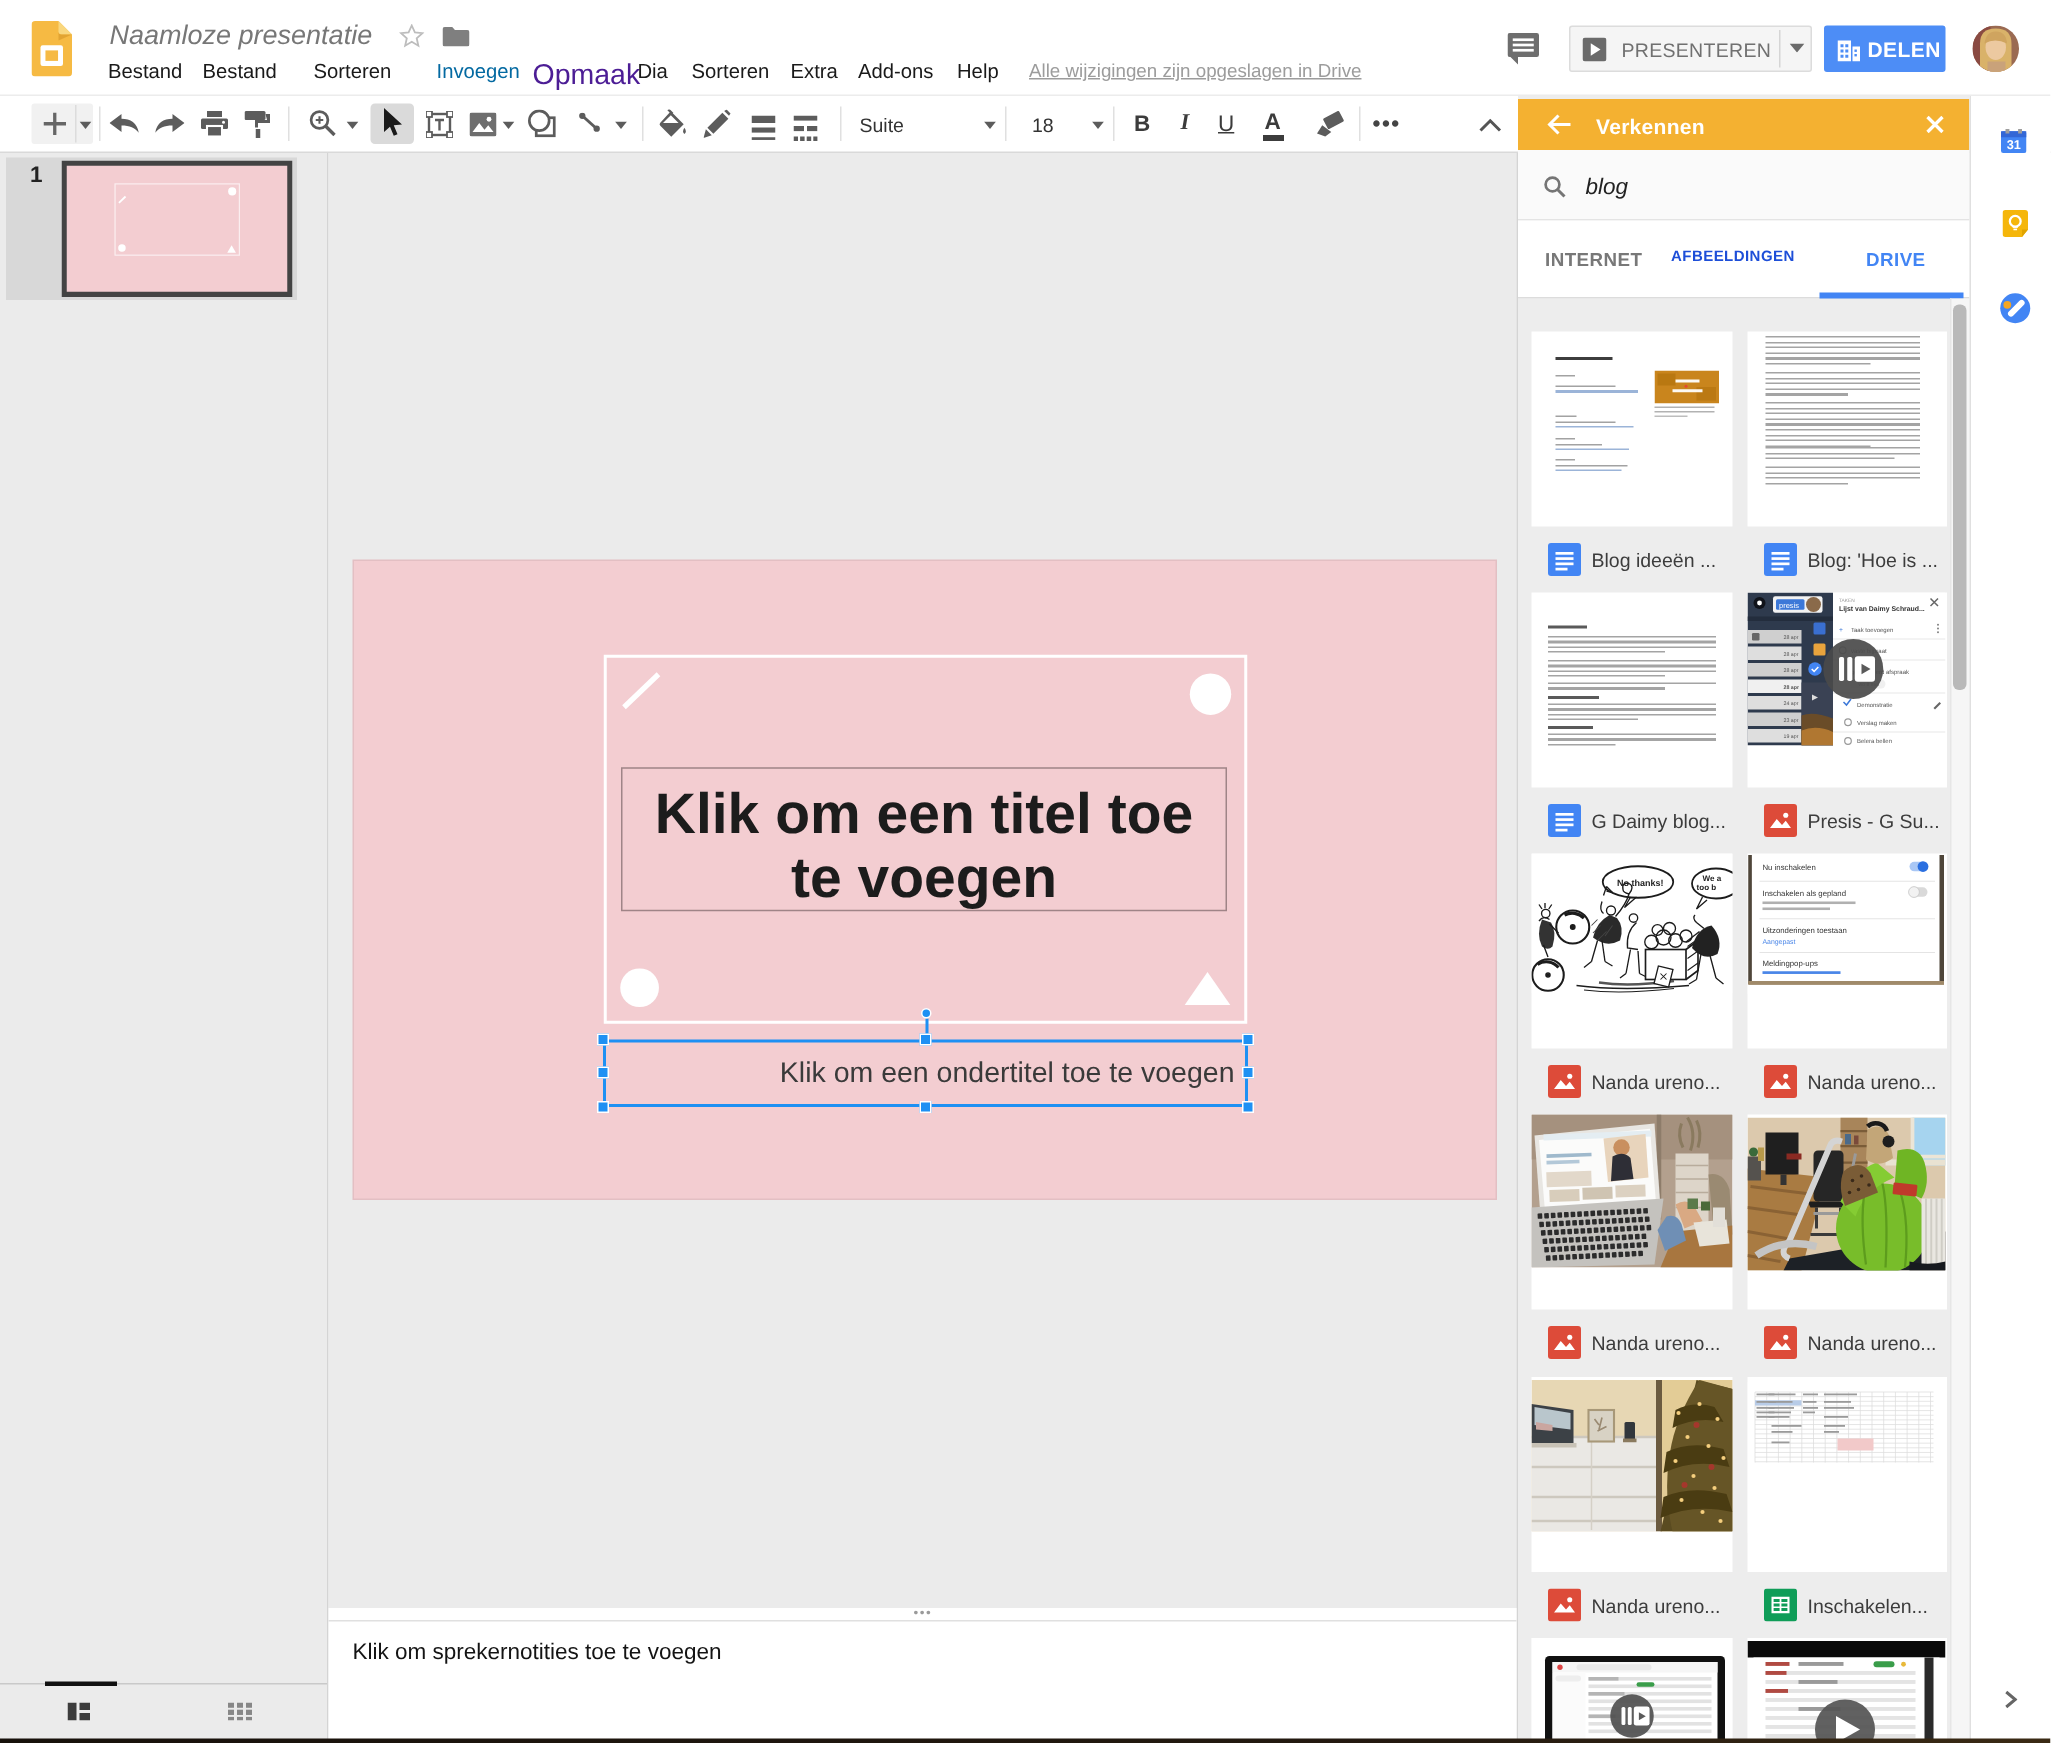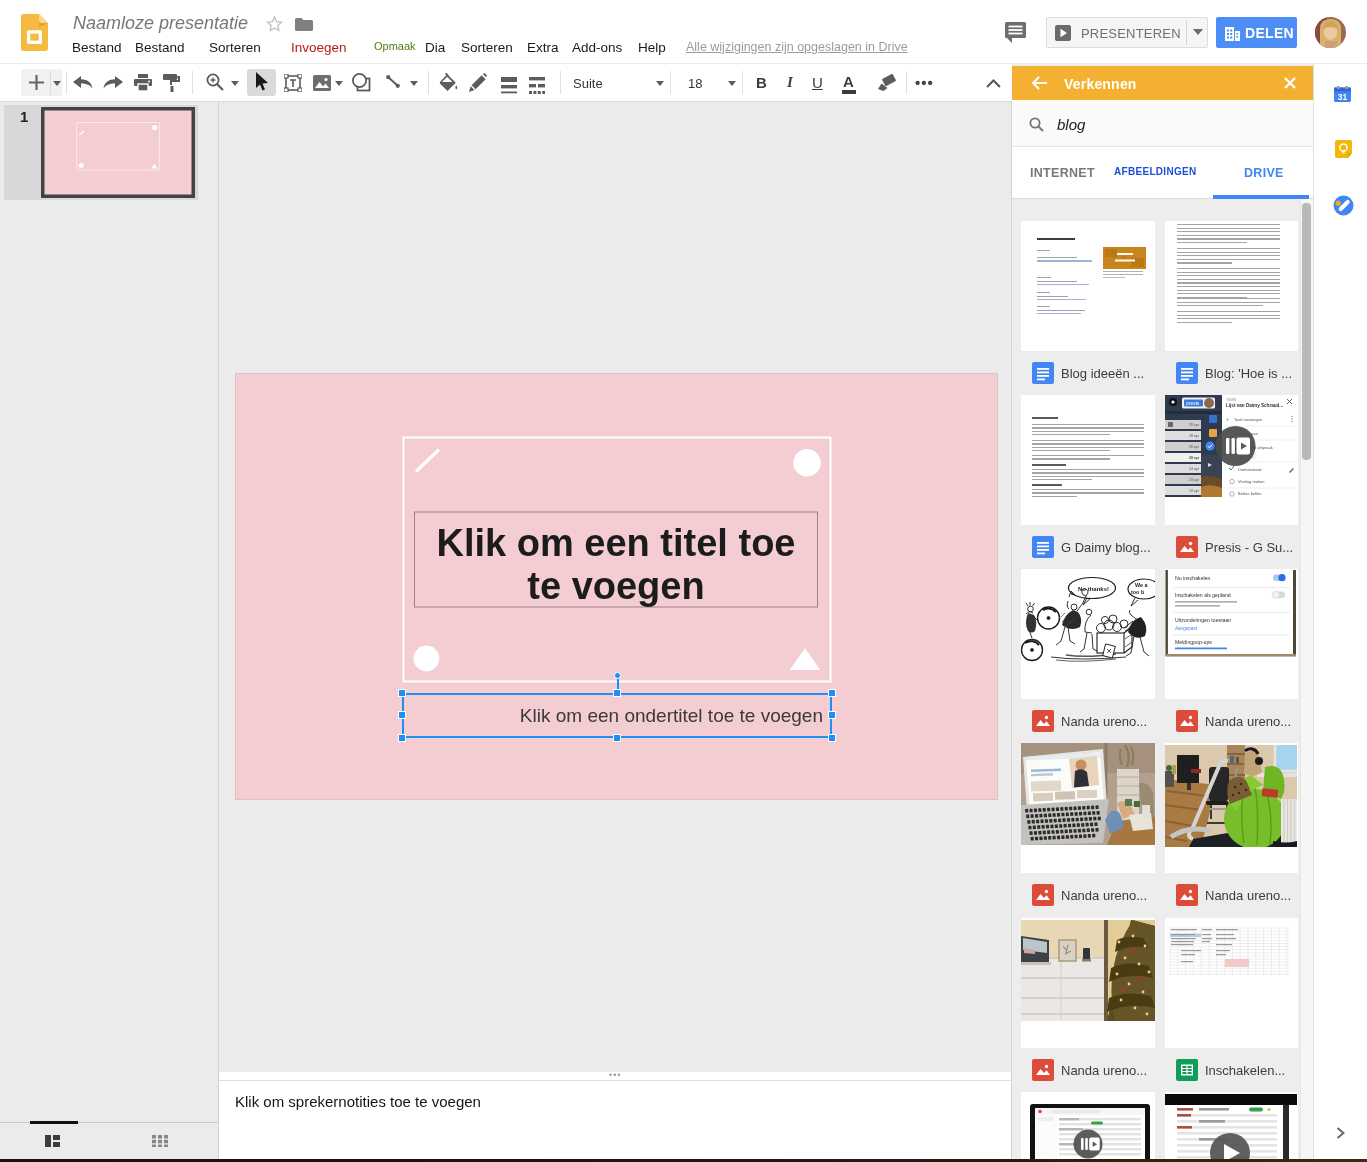--- a/index.html
+++ b/index.html
@@ -19,22 +19,22 @@
 <div class="a" style="left:73px;top:13px;font-size:18px;font-style:italic;color:#777;">Naamloze presentatie</div>
 <svg class="a" style="left:266px;top:16px" width="17" height="16" viewBox="0 0 17 16">
 <path d="M8.5 1 l2.1 4.6 5 .5 -3.8 3.4 1.1 5 -4.4 -2.6 -4.4 2.6 1.1 -5 -3.8 -3.4 5 -.5 z" fill="none" stroke="#bdbdbd" stroke-width="1.2"></path>
   </svg>
 <svg class="a" style="left:295px;top:18px" width="18" height="13" viewBox="0 0 18 13">
 <path d="M0 1.5 a1.5 1.5 0 0 1 1.5 -1.5 h5 l1.8 2 h8.2 a1.5 1.5 0 0 1 1.5 1.5 v8 a1.5 1.5 0 0 1 -1.5 1.5 h-15 a1.5 1.5 0 0 1 -1.5 -1.5 z" fill="#7f7f7f"></path>
   </svg>
 <div class="a" style="left:72px;top:40px;font-size:13.5px;color:#1a1a1a;">Bestand</div>
 <div class="a" style="left:135px;top:40px;font-size:13.5px;color:#1a1a1a;">Bestand</div>
 <div class="a" style="left:209px;top:40px;font-size:13.5px;color:#1a1a1a;">Sorteren</div>
-<div class="a" style="left:291px;top:40px;font-size:13.5px;color:#b91c1c;">Invoegen</div>
-<div class="a" style="left:374px;top:40px;font-size:11px;color:#4d7c0f;">Opmaak</div>
+<div class="a" style="left:291px;top:40px;font-size:13.5px;color:#0369a1;">Invoegen</div>
+<div class="a" style="left:355px;top:40px;font-size:19px;color:#4c1d95;">Opmaak</div>
 <div class="a" style="left:425px;top:40px;font-size:13.5px;color:#1a1a1a;">Dia</div>
 <div class="a" style="left:461px;top:40px;font-size:13.5px;color:#1a1a1a;">Sorteren</div>
 <div class="a" style="left:527px;top:40px;font-size:13.5px;color:#1a1a1a;">Extra</div>
 <div class="a" style="left:572px;top:40px;font-size:13.5px;color:#1a1a1a;">Add-ons</div>
 <div class="a" style="left:638px;top:40px;font-size:13.5px;color:#1a1a1a;">Help</div>
 <div class="a" style="left:686px;top:40px;font-size:12.5px;color:#9c9c9c;text-decoration:underline;">Alle wijzigingen zijn opgeslagen in Drive</div>
 <svg class="a" style="left:1005px;top:22px" width="21" height="22" viewBox="0 0 21 22">
 <path d="M1.5 0 h18 a1.5 1.5 0 0 1 1.5 1.5 v13 a1.5 1.5 0 0 1 -1.5 1.5 h-12.5 v5 l-5 -5 h-0.5 a1.5 1.5 0 0 1 -1.5 -1.5 v-13 a1.5 1.5 0 0 1 1.5 -1.5 z" fill="#6e6e6e"></path>
 <rect x="3.5" y="3.6" width="14" height="1.8" fill="#fff"></rect>
 <rect x="3.5" y="7.1" width="14" height="1.8" fill="#fff"></rect>

